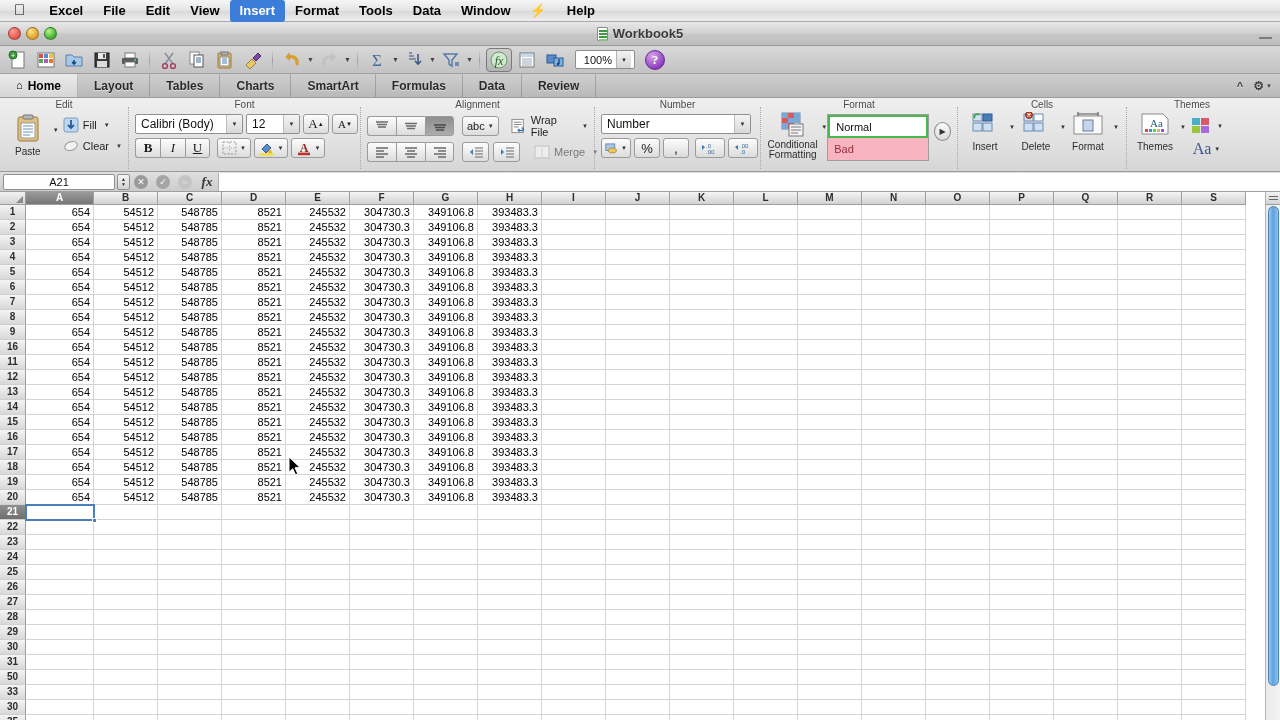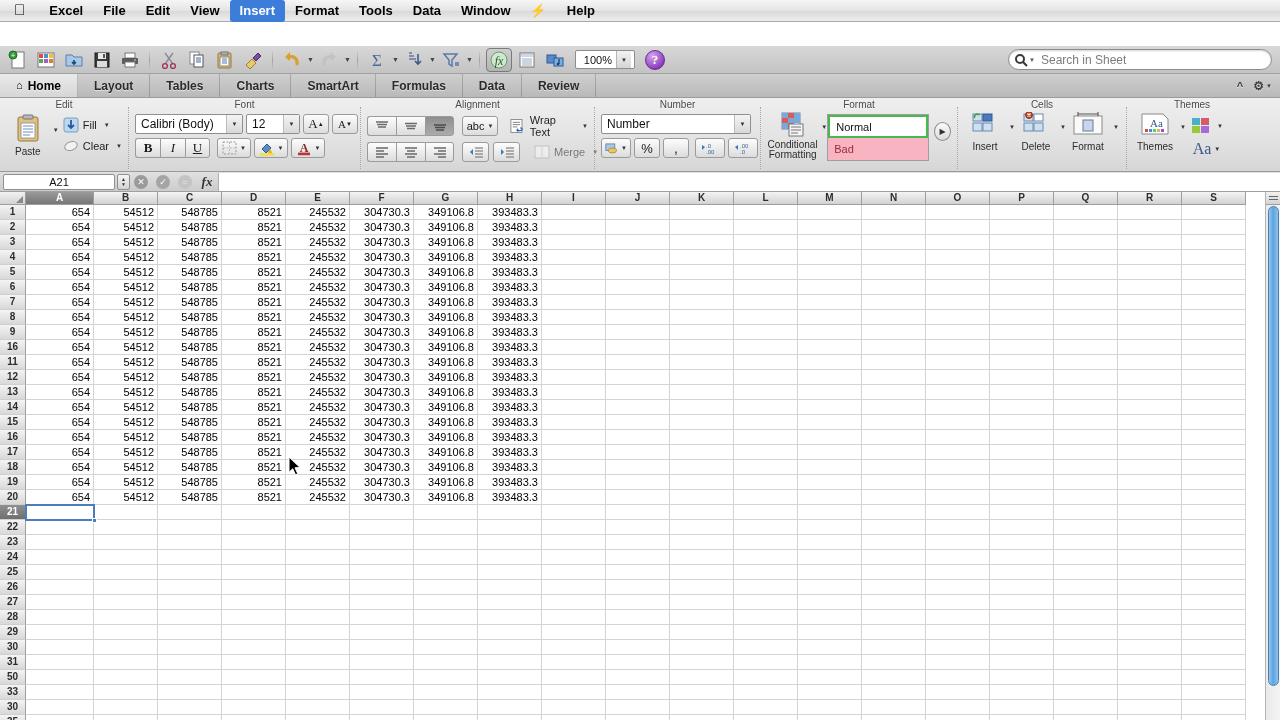--- a/index.html
+++ b/index.html
@@ -298,20 +298,34 @@
     <div class="mi">View</div>
     <div class="mi active">Insert</div>
     <div class="mi">Format</div>
     <div class="mi">Tools</div>
     <div class="mi">Data</div>
     <div class="mi">Window</div>
     <div class="mi flash">⚡</div>
     <div class="mi">Help</div>
   </div>
 
+  <div class="titlebar">
+    <div class="win-buttons">
+      <div class="wb red"></div>
+      <div class="wb yellow"></div>
+      <div class="wb green"></div>
+    </div>
+    <div class="title-text">
+      <span class="doc-ico"></span>
+      <span>Workbook5</span>
+    </div>
+    <div class="tb-right">
+      <div class="tb-dash"></div>
+    </div>
+  </div>
 
   <div class="stdbar">
 
     <div class="tbtn">
       <svg width="20" height="20" viewBox="0 0 20 20">
           <rect x="4" y="2" width="12" height="16" fill="#fff" stroke="#777"></rect>
           <circle cx="5" cy="5" r="4" fill="#3c9b3c" stroke="#1f6b1f"></circle>
           <text x="5" y="8" font-size="7" fill="#fff" text-anchor="middle" font-family="sans-serif">+</text>
         </svg>
     </div>
@@ -452,30 +466,20 @@
         </svg>
     </div>
 
     <div class="zoombox">
       <span class="zoomval">100%</span>
       <span class="zoomarrow">▼</span>
     </div>
 
     <div class="helpbtn">?</div>
 
-    <div class="searchbox">
-      <span class="search-ico">
-        <svg width="14" height="14" viewBox="0 0 14 14">
-            <circle cx="6" cy="6" r="4" fill="none" stroke="#3a3a3a" stroke-width="2"></circle>
-            <path d="M9 9l4 4" stroke="#3a3a3a" stroke-width="2.2"></path>
-          </svg>
-        <span style="font-size:6px;">▼</span>
-      </span>
-      <span class="search-ph">Search in Sheet</span>
-    </div>
   </div>
 
   <div class="ribtabs">
     <div class="rtab active">
       <span class="home-ico">⌂</span>
       <span>Home</span>
     </div>
     <div class="rtab">Layout</div>
     <div class="rtab">Tables</div>
     <div class="rtab">Charts</div>
@@ -605,21 +609,21 @@
           <div class="sbtn" style="width:38px;margin-left:4px;">
             <span style="font-size:11px;">abc</span>
             <span class="caret">▼</span>
           </div>
           <div class="row" style="gap:4px;margin-left:8px;">
             <svg width="17" height="16" viewBox="0 0 17 16">
                 <rect x="1" y="1" width="12" height="14" fill="#fff" stroke="#888"></rect>
                 <path d="M3 4h8M3 6.5h8M3 9h5" stroke="#7a7a7a" stroke-width="1"></path>
                 <path d="M11 10c3 0 3 3 0 3h-3M9 11l-1.5 1.5L9 14" stroke="#2a6ab0" stroke-width="1.3" fill="none"></path>
               </svg>
-            <span class="minilbl">Wrap Text</span>
+            <span class="minilbl">Wrap File</span>
             <span class="caret">▼</span>
           </div>
         </div>
         <div class="row" style="gap:4px;margin-top:4px;">
           <div class="segwrap">
             <div class="sbtn" style="width:29px;">
               <svg width="16" height="12" viewBox="0 0 16 12">
                   <path d="M2 2h12M2 5h8M2 8h12M2 11h8" stroke="#6a6a6a" stroke-width="1.3"></path>
                 </svg>
             </div>

